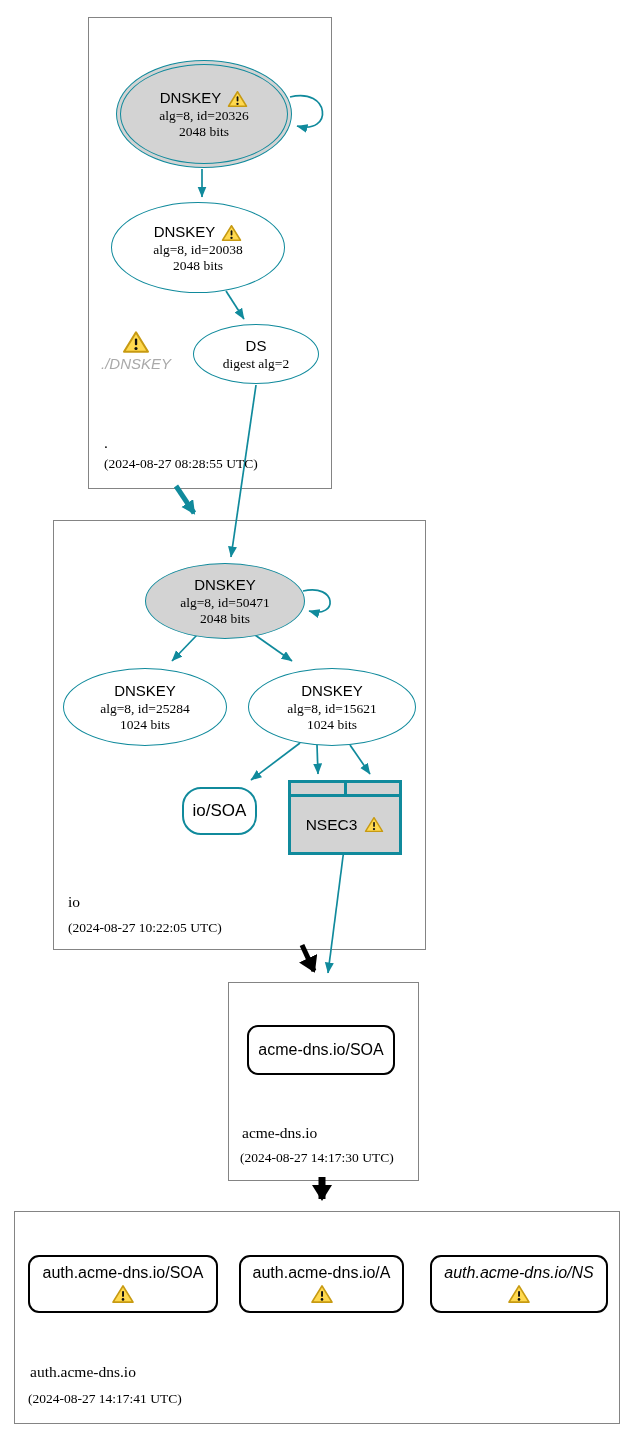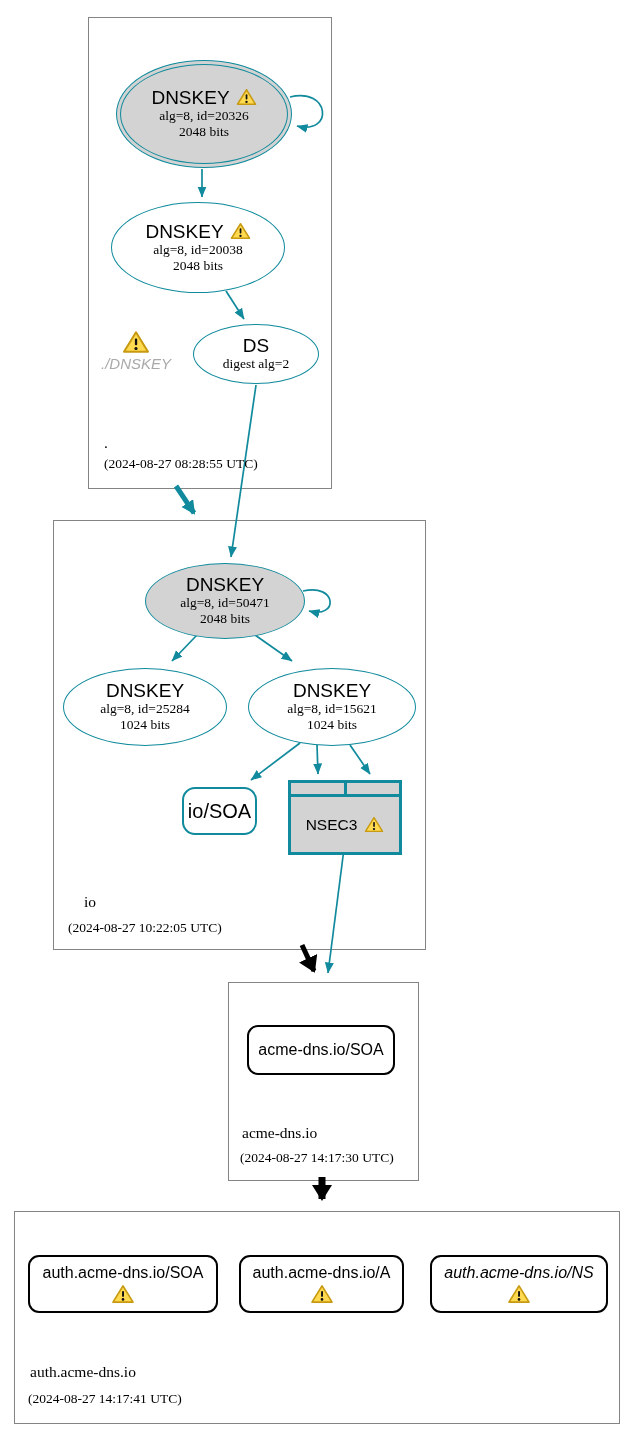--- a/index.html
+++ b/index.html
@@ -24,30 +24,30 @@
   .zone-name{position:absolute;font-family:"Liberation Serif",serif;font-size:15.5px;color:#000;z-index:3;}
   .zone-ts{position:absolute;font-family:"Liberation Serif",serif;font-size:13.5px;color:#000;z-index:3;}
 
   .ellipse{
     position:absolute;z-index:3;border:1.8px solid var(--teal);border-radius:50%;
     display:flex;flex-direction:column;align-items:center;justify-content:center;
     text-align:center;background:#fff;box-sizing:border-box;
   }
   .ellipse.gray{background:var(--grayfill);}
   .ellipse .ring{position:absolute;inset:3px;border:1.8px solid var(--teal);border-radius:50%;}
-  .node-title{display:flex;align-items:flex-start;justify-content:center;gap:6px;
-    font-size:19px;color:#000;line-height:20px;position:relative;}
+  .node-title{display:flex;align-items:flex-end;justify-content:center;gap:6px;
+    font-size:15px;color:#000;line-height:20px;position:relative;}
   .node-detail{font-family:"Liberation Serif",serif;font-size:13.5px;line-height:16px;color:#000;position:relative;}
 
   .rrset{
     position:absolute;z-index:3;background:#fff;border:2px solid #000;border-radius:11px;
     display:flex;flex-direction:column;align-items:center;justify-content:center;
     font-size:16px;color:#000;box-sizing:border-box;gap:2px;text-align:center;
   }
-  .rrset.teal{border:2px solid var(--teal);border-radius:13px;font-size:20px;}
+  .rrset.teal{border:2px solid var(--teal);border-radius:19px;font-size:17px;}
 
   .nsec3{
     position:absolute;z-index:3;background:var(--teal);box-sizing:border-box;
     display:flex;flex-direction:column;padding:3px;gap:3px;
   }
   .nsec3 .toprow{display:flex;gap:3px;height:11px;}
   .nsec3 .cell{flex:1;background:var(--grayfill);}
   .nsec3 .body{flex:1;background:var(--grayfill);display:flex;align-items:center;justify-content:center;gap:7px;
     font-size:15.5px;color:#000;}
 
@@ -91,21 +91,21 @@
     <path d="M345,841 L328,973" class="te" marker-end="url(#mt)"></path>
     <path d="M302,945 L314,971" class="bb" marker-end="url(#mbb)"></path>
     <path d="M322,1177 L322,1199" class="bb2" marker-end="url(#mbb)"></path>
   </svg>
 
   <div class="zone-box" style="left:88px;top:17px;width:242px;height:470px;"></div>
   <div class="zone-name" style="left:104px;top:434px;">.</div>
   <div class="zone-ts" style="left:104px;top:456px;">(2024-08-27 08:28:55 UTC)</div>
 
   <div class="zone-box" style="left:53px;top:520px;width:371px;height:428px;"></div>
-  <div class="zone-name" style="left:68px;top:893px;margin-left:16px;">io</div>
+  <div class="zone-name" style="left:68px;top:893px;">io</div>
   <div class="zone-ts" style="left:68px;top:920px;">(2024-08-27 10:22:05 UTC)</div>
 
   <div class="zone-box" style="left:228px;top:982px;width:189px;height:197px;"></div>
   <div class="zone-name" style="left:242px;top:1124px;">acme-dns.io</div>
   <div class="zone-ts" style="left:240px;top:1150px;">(2024-08-27 14:17:30 UTC)</div>
 
   <div class="zone-box" style="left:14px;top:1211px;width:604px;height:211px;"></div>
   <div class="zone-name" style="left:30px;top:1363px;">auth.acme-dns.io</div>
   <div class="zone-ts" style="left:28px;top:1391px;">(2024-08-27 14:17:41 UTC)</div>
 

